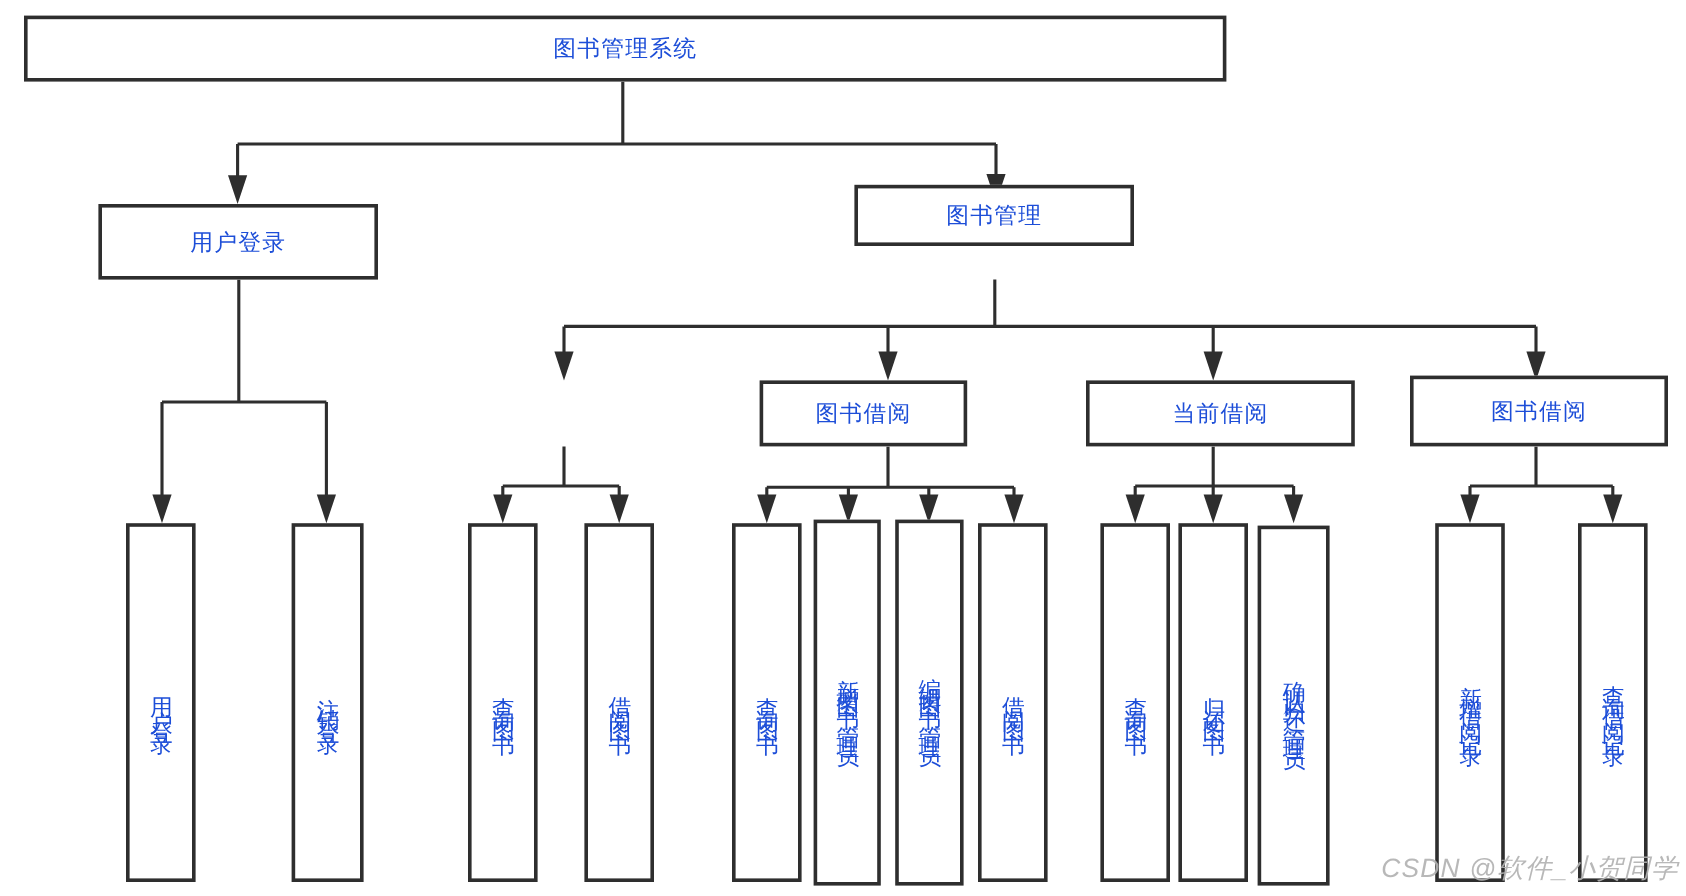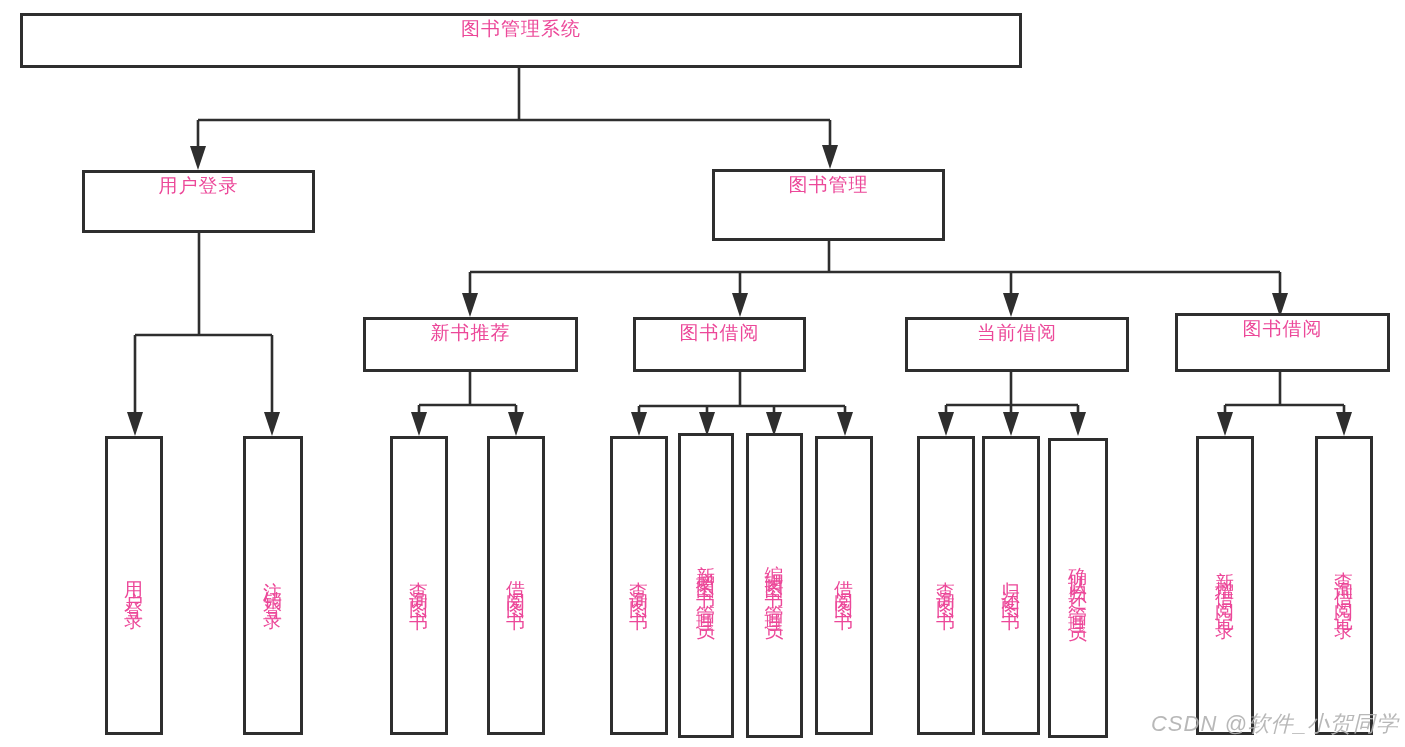--- a/index.html
+++ b/index.html
@@ -7,22 +7,22 @@
     font-family:"Liberation Sans","DejaVu Sans",sans-serif;
     width:1405px;height:747px;position:relative;overflow:hidden;
   }
   .stage{position:absolute;left:0;top:0;width:1405px;height:747px;}
   svg.wires{position:absolute;left:0;top:0;z-index:1;}
   .box{
     position:absolute;
     background:#ffffff;
     border:3px solid #2e2e2e;
     box-sizing:border-box;
-    display:flex;justify-content:center;
-    color:#ec4899;
+    display:flex;align-items:center;justify-content:center;
+    color:#1d4ed8;
     z-index:2;
     text-align:center;
   }
   .box.h span{
     font-size:19px;
     letter-spacing:1px;
     white-space:nowrap;
   }
   .box.v span{
     writing-mode:vertical-rl;
@@ -88,27 +88,24 @@
     </g>
   </svg>
 
   <div class="box h" style="left:20px;top:13px;width:1002px;height:55px">
     <span>图书管理系统</span>
   </div>
 
   <div class="box h" style="left:82px;top:170px;width:233px;height:63px">
     <span>用户登录</span>
   </div>
-  <div class="box h" style="left:712px;top:169px;width:233px;height:72px">
+  <div class="box h" style="left:712px;top:154px;width:233px;height:51px">
     <span>图书管理</span>
   </div>
 
-  <div class="box h" style="left:363px;top:317px;width:215px;height:55px">
-    <span>新书推荐</span>
-  </div>
   <div class="box h" style="left:633px;top:317px;width:173px;height:55px">
     <span>图书借阅</span>
   </div>
   <div class="box h" style="left:905px;top:317px;width:224px;height:55px">
     <span>当前借阅</span>
   </div>
   <div class="box h" style="left:1175px;top:313px;width:215px;height:59px">
     <span>图书借阅</span>
   </div>
 

